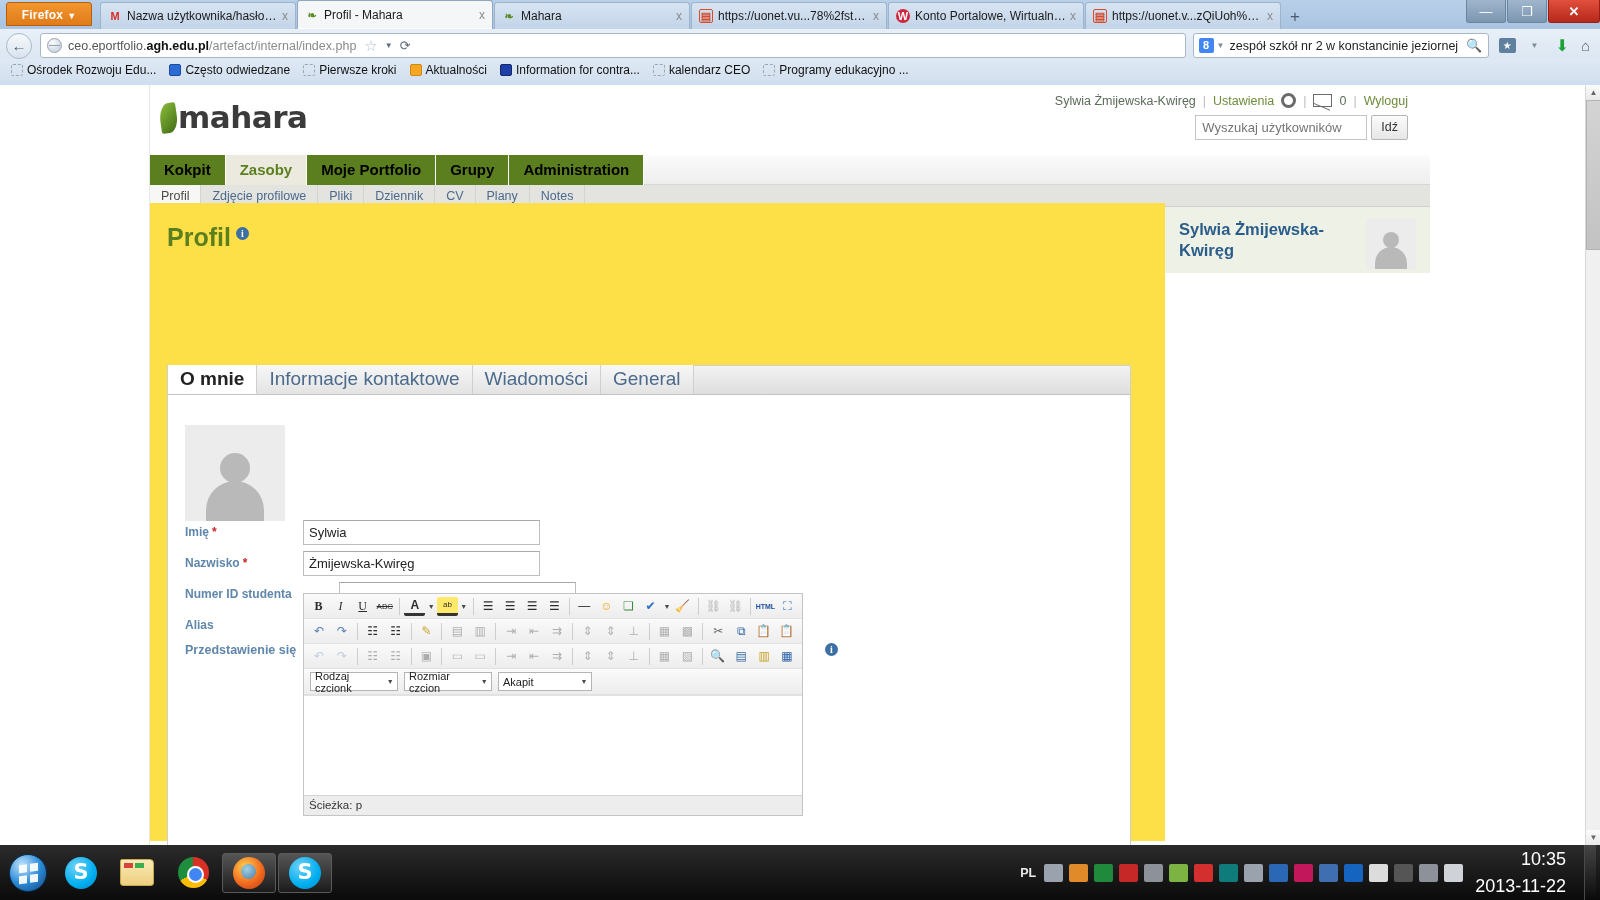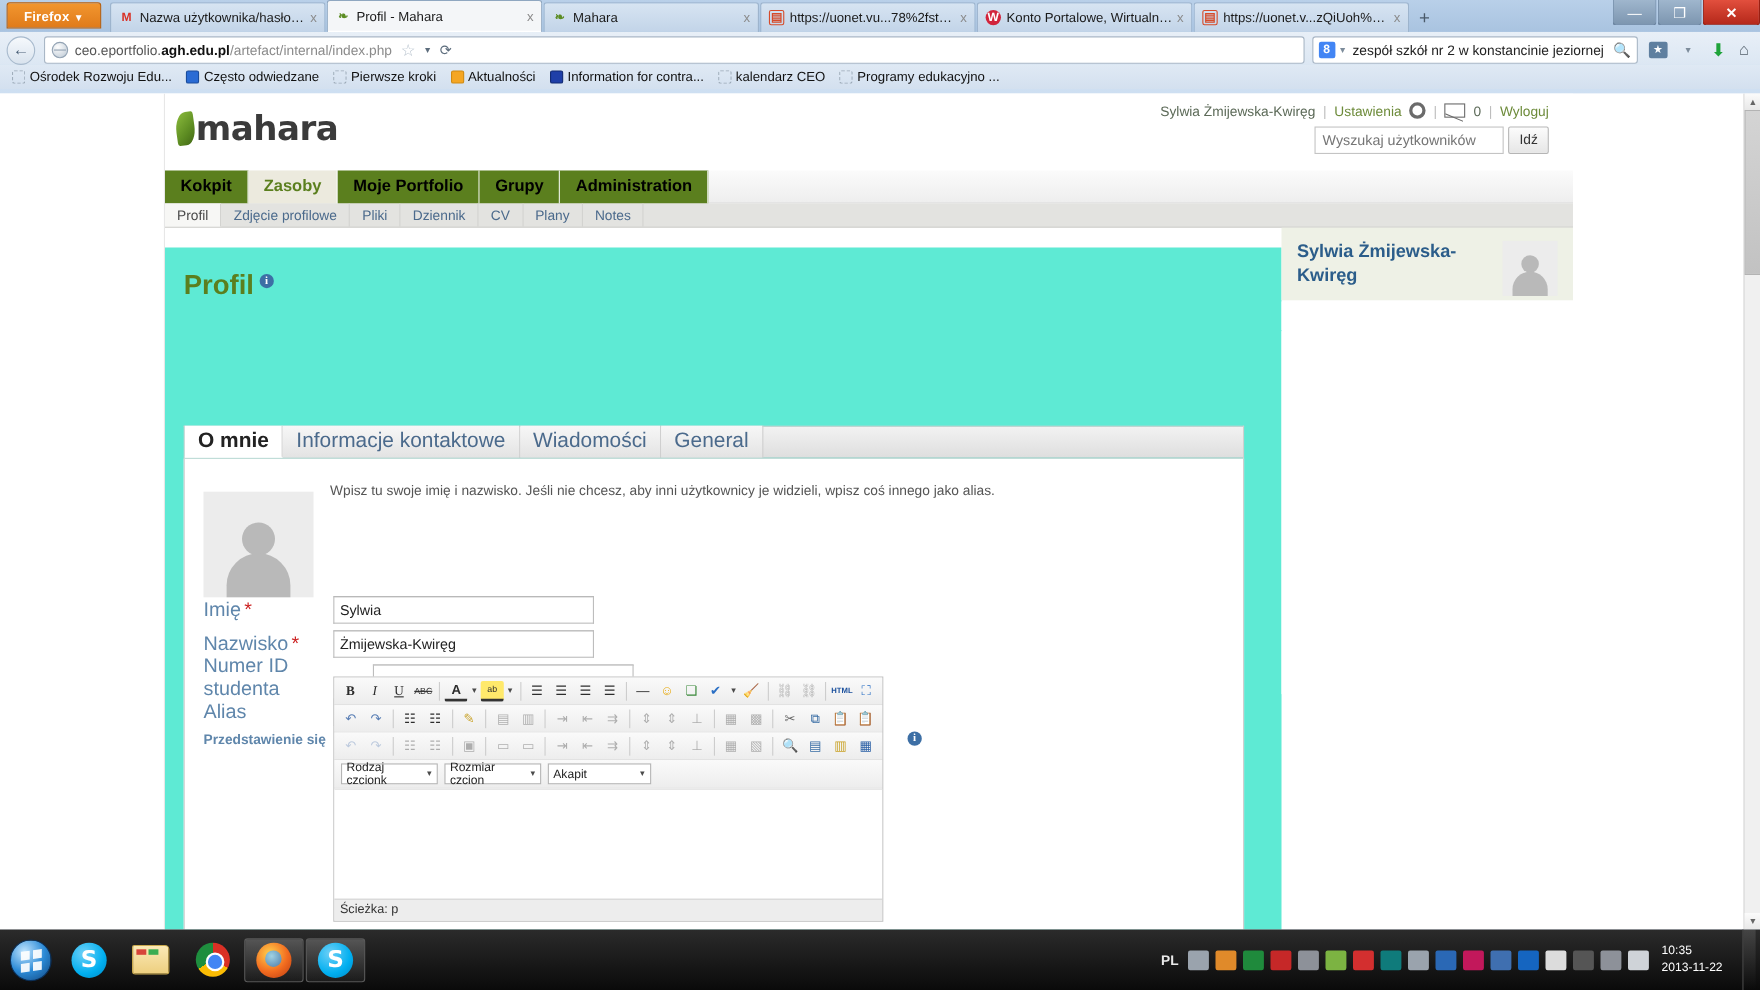--- a/index.html
+++ b/index.html
@@ -150,22 +150,22 @@
                    border-right:1px solid #fff; }
   .mainnav .item.sel { background:#eceade; color:#5b7f1e; }
   
   .subnav { position:absolute; left:150px; top:100px; width:1280px; height:22px;
             background:#e3e3e0; display:flex; border-bottom:1px solid #d0d0cc; }
   .subnav .sitem { padding:0 11px; font-size:12.5px; line-height:22px;
                    color:#4b6a8c; border-right:1px solid #d3d3d0; }
   .subnav .sitem.sel { background:#f7f7f5; color:#4a4a4a; }
 
   
-  .content { position:absolute; left:150px; top:140px; width:1015px; height:638px;
-             background:#5eead4; }
+  .content { position:absolute; left:150px; top:118px; width:1015px; height:638px;
+             background:#fde047; }
   .pagetitle { position:absolute; left:17px; top:20px; font-size:25px;
                font-weight:bold; color:#5b7f1e; }
   .iinfo { display:inline-block; width:13px; height:13px; border-radius:50%;
            background:#3d6fa5; color:#fff; font-size:10px; font-weight:bold;
            text-align:center; line-height:13px; vertical-align:9px; margin-left:5px;
            font-family:"Liberation Serif", serif; }
 
   .tabrow { position:absolute; left:17px; top:162px; width:964px; height:30px;
             background:linear-gradient(#f2f2f2,#dedede);
             border:1px solid #cfcfcf; border-bottom:1px solid #c4c4c4;
@@ -186,21 +186,21 @@
   .avatar-glyph .head { position:absolute; left:50%; top:4px; width:30px;
                         height:30px; margin-left:-15px; border-radius:50%;
                         background:#b9b9b9; }
   .avatar-glyph .body { position:absolute; left:50%; top:32px; width:58px;
                         height:40px; margin-left:-29px;
                         border-radius:30px 30px 0 0; background:#b9b9b9; }
   .helptext { position:absolute; left:132px; top:22px; font-size:12.5px;
               color:#555; }
 
   .frow { position:absolute; display:flex; align-items:center; height:26px; }
-  .flabel { width:118px; font-size:18px; color:#5f86ab; font-weight:normal; }
+  .flabel { width:118px; font-size:12px; color:#5f86ab; font-weight:bold; }
   .req { color:#cc2222; margin-left:3px; }
   .finput { width:237px; height:25px; border:1px solid #bdbdbd;
             border-top-color:#a9a9a9; padding:0 5px; font-size:13px; color:#222;
             background:#fff; font-family:"Liberation Sans", sans-serif; }
   .rowinfo { margin-left:8px; }
 
   
   .mce { position:absolute; left:135px; top:198px; width:500px;
          border:1px solid #c4c4c4; background:#f7f7f7; }
   .mcerow { height:25px; display:flex; align-items:center; padding:0 4px; gap:1px;
@@ -288,21 +288,21 @@
            background:radial-gradient(circle at 38% 32%,#ffd24d,#f26b1f 55%,#b83a12);
            position:relative; }
   .ffico:after { content:""; position:absolute; left:8px; top:7px; width:15px;
                  height:15px; border-radius:50%;
                  background:radial-gradient(circle at 40% 35%,#8fd4ff,#2f7dc0);
                  opacity:.85; }
   .tray { margin-left:auto; display:flex; align-items:center; gap:6px;
           padding-right:4px; }
   .lang { color:#e9e9e9; font-size:12.5px; font-weight:bold; margin-right:2px; }
   .ti { width:19px; height:18px; border-radius:2px; }
-  .clock { color:#fff; font-size:11px; text-align:left; line-height:1.45;
+  .clock { color:#fff; font-size:18px; text-align:right; line-height:1.45;
            padding:0 10px 0 6px; }
   .showdesk { width:12px; height:55px; margin-left:2px;
               border-left:1px solid #4a4a4a;
               background:linear-gradient(rgba(255,255,255,.12),rgba(255,255,255,0)); }
 </style>
 </head>
 <body>
 
 <div id="window">
 
@@ -463,21 +463,20 @@
           <div class="ftab">General</div>
         </div>
 
         <div class="panel">
           <div class="avatarbox">
             <div class="avatar-glyph">
               <span class="head"></span>
               <span class="body"></span>
             </div>
           </div>
-          <div class="helptext">Wpisz tu swoje imię i nazwisko. Jeśli nie chcesz, aby inni użytkownicy je widzieli, wpisz coś innego jako alias.</div>
 
           <div class="frow" style="left:17px; top:124px;">
             <div class="flabel"><span>Imię</span><span class="req">*</span></div>
             <input class="finput" value="Sylwia" style="">
           </div>
 
           <div class="frow" style="left:17px; top:155px;">
             <div class="flabel"><span>Nazwisko</span><span class="req">*</span></div>
             <input class="finput" value="Żmijewska-Kwiręg" style="">
           </div>

